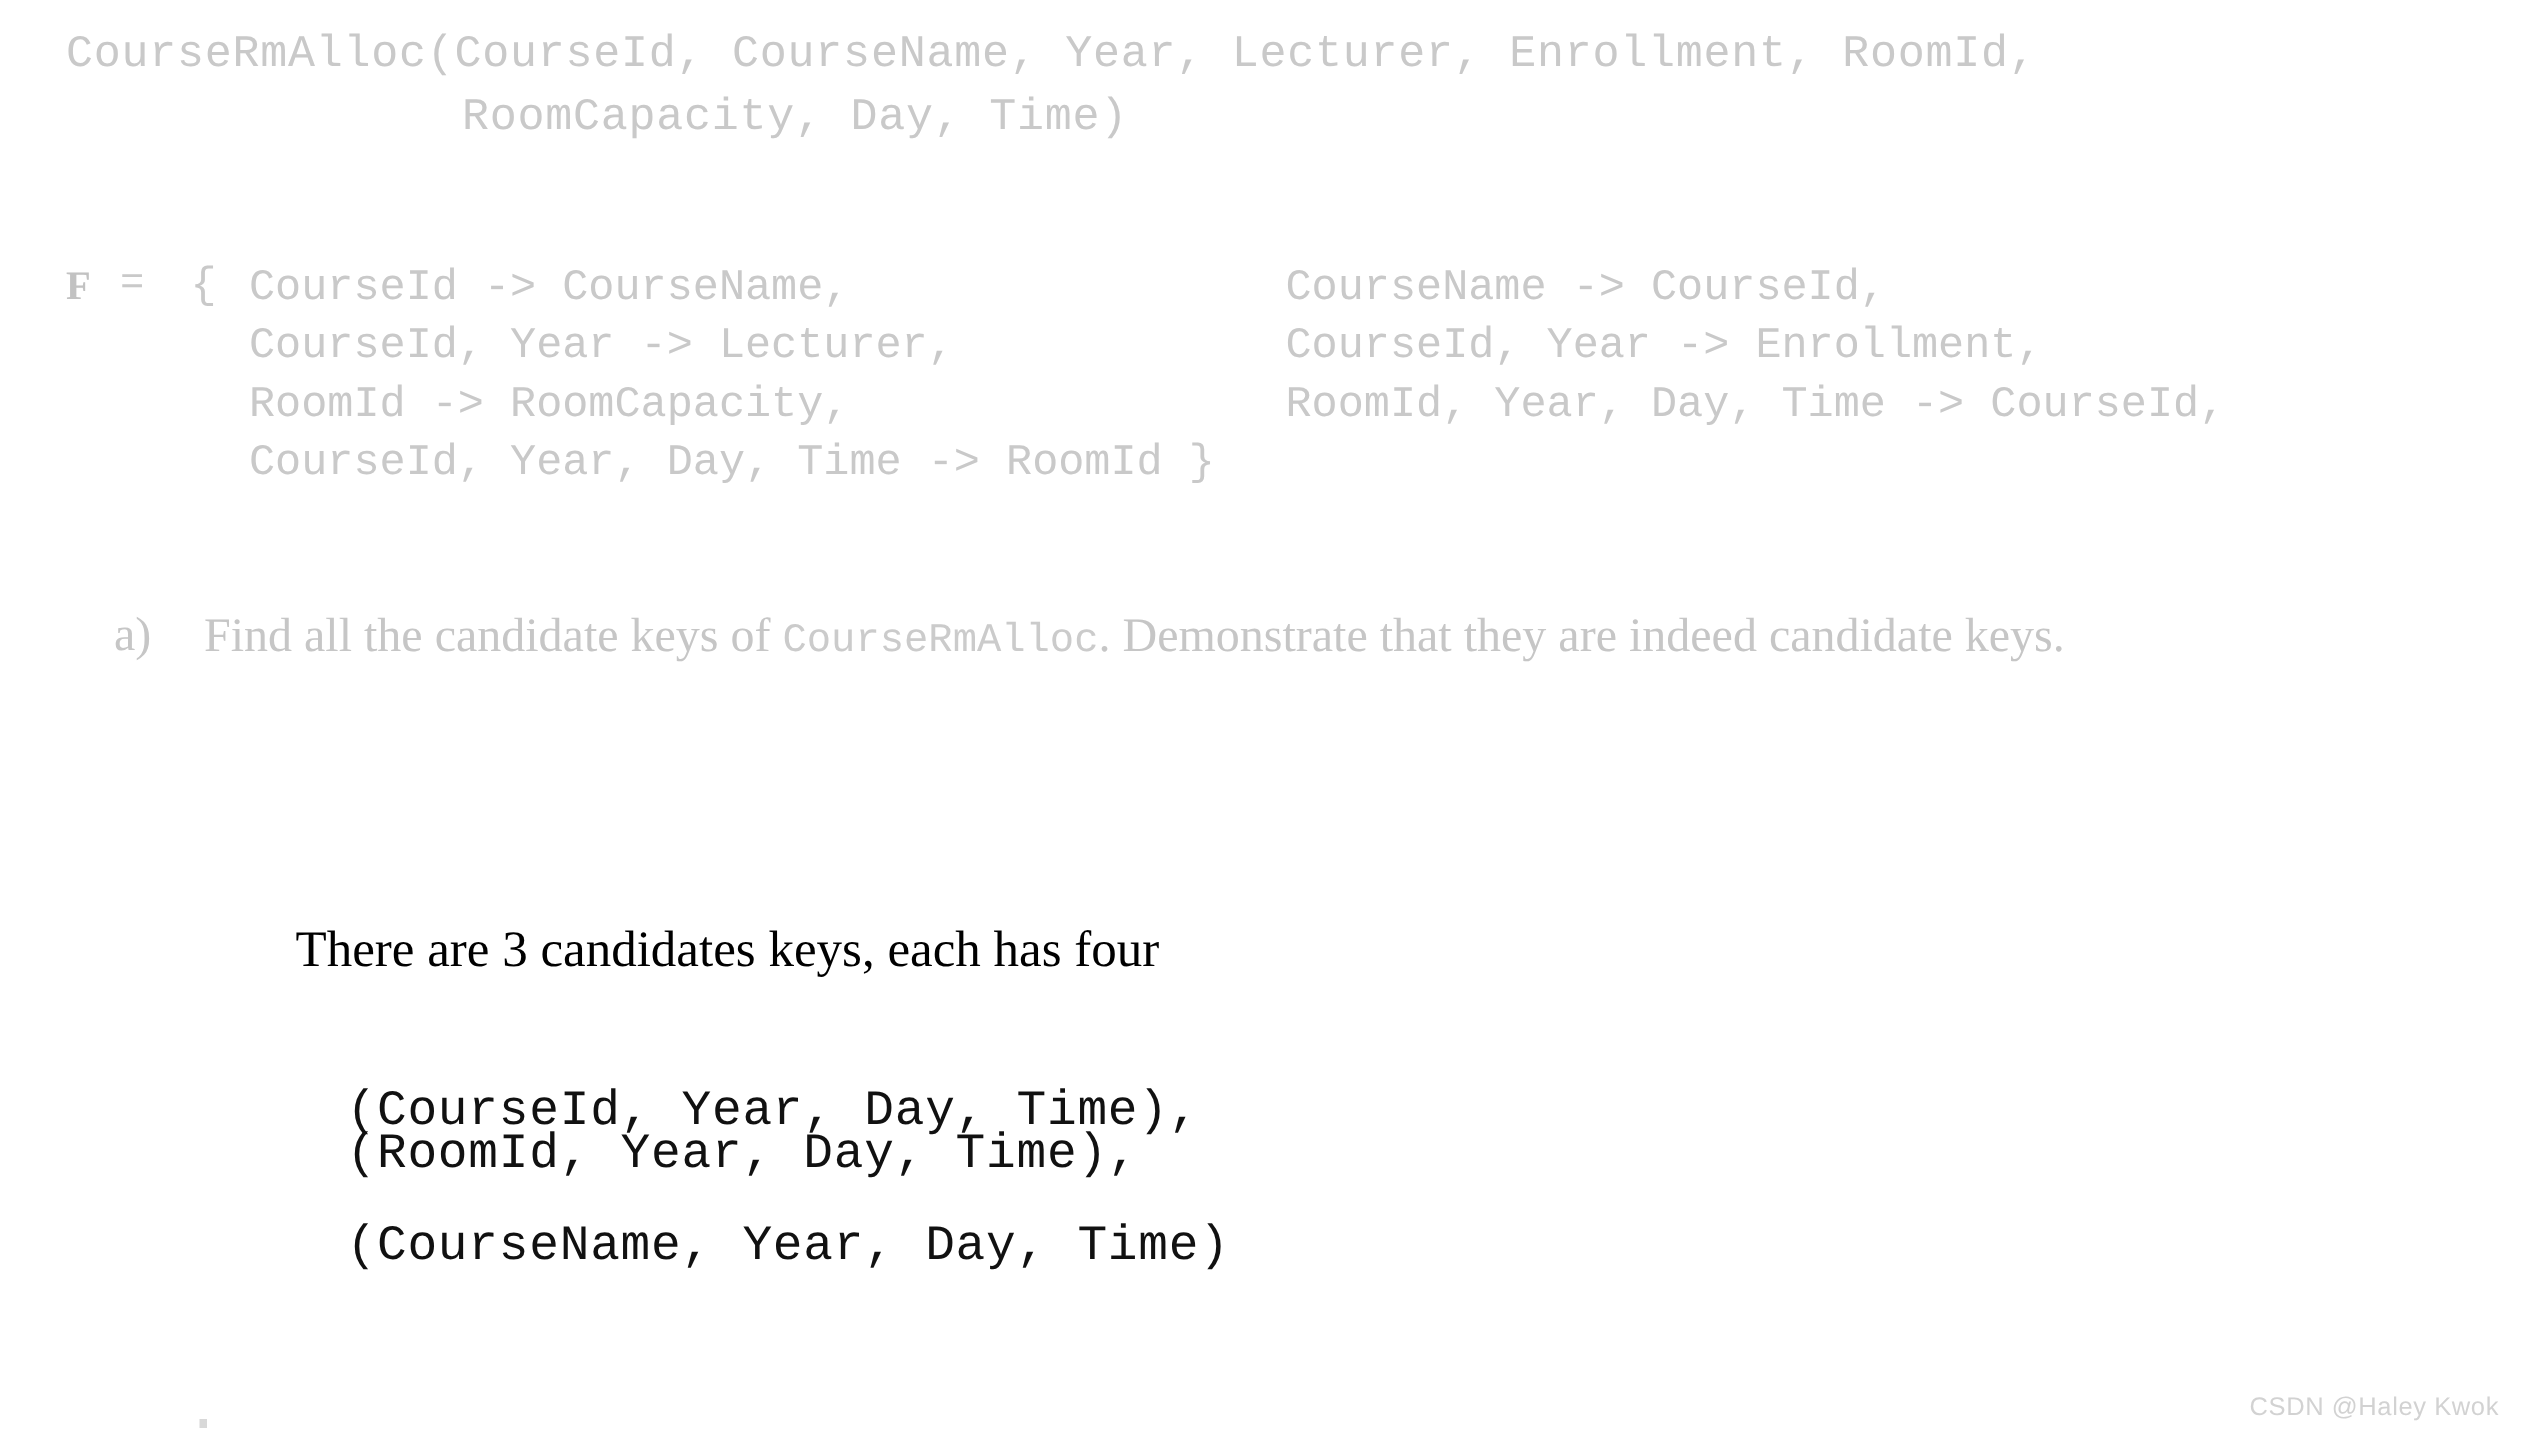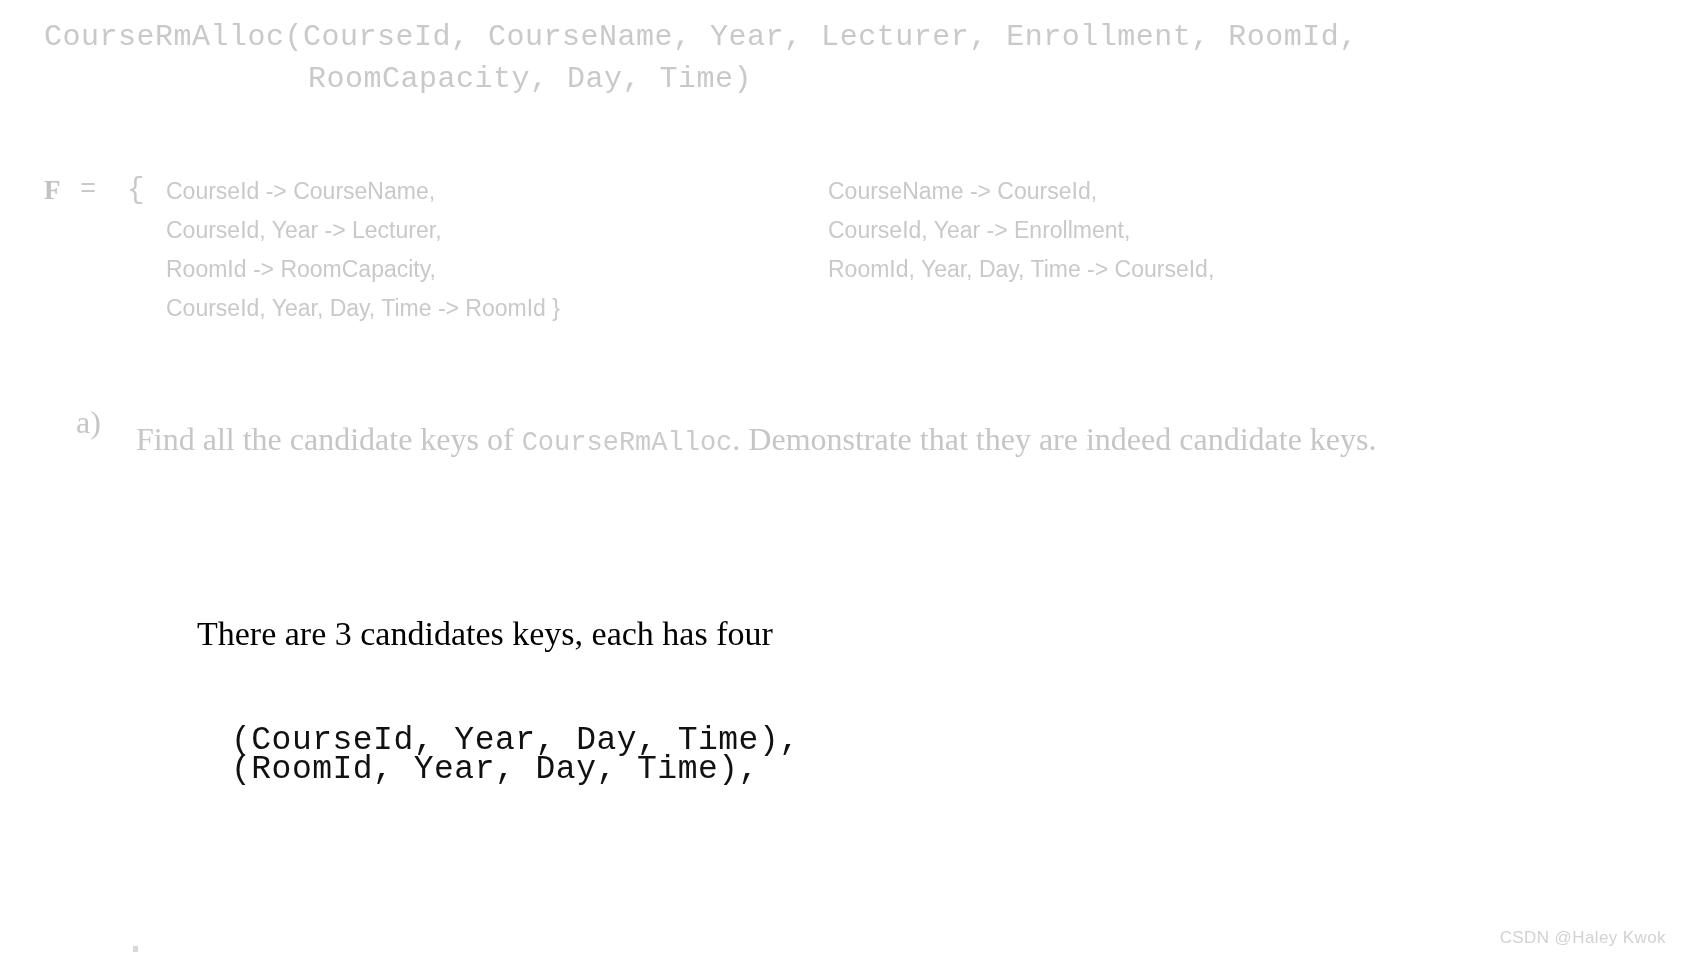--- a/index.html
+++ b/index.html
@@ -72,32 +72,32 @@
   #fd-open-brace {
     position: absolute;
     left: 83px;
     top: 2px;
     font-family: "Liberation Mono", monospace;
     font-size: 29px;
     color: #c9c9c9;
   }
   .fd-col {
     position: absolute;
-    font-family: Liberation Sans, sans-serif;
-    font-size: 23px;
+    font-family: Liberation Mono, monospace;
+    font-size: 29px;
     color: #c9c9c9;
     white-space: pre;
     line-height: 39px;
   }
   #fd-col-left {
     left: 122px;
     top: 0px;
   }
   #fd-col-right {
-    left: 784px;
+    left: 813px;
     top: 0px;
   }
 
   
   #question-a {
     position: absolute;
     left: 76px;
     top: 404px;
     width: 1460px;
   }
@@ -110,21 +110,21 @@
     font-family: "Liberation Serif", serif;
   }
   #question-a-body {
     position: absolute;
     left: 60px;
     top: 0px;
     width: 1400px;
     font-size: 32px;
     color: #c6c6c6;
     font-family: "Liberation Serif", serif;
-    line-height: 70px;
+    line-height: 38px;
   }
   #question-a-body .mono-inline {
     font-family: "Liberation Mono", monospace;
     font-size: 27px;
     color: #cbcbcb;
   }
 
   
   #answer-heading {
     position: absolute;
@@ -211,19 +211,20 @@
     <span id="question-a-marker">a)</span>
     <div id="question-a-body">
       <span>Find all the candidate keys of </span><span class="mono-inline">CourseRmAlloc</span><span>.  Demonstrate that they are indeed candidate keys.</span>
     </div>
   </div>
 
   <div id="answer-heading">There are 3 candidates keys, each has four</div>
 
   <div class="answer-key" id="answer-key-1">(CourseId, Year, Day, Time),</div>
   <div class="answer-key" id="answer-key-2">(RoomId, Year, Day, Time),</div>
+  <div class="answer-key" id="answer-key-3">(CourseName, Year, Day, Time)</div>
 
 
   <div id="stray-mark"></div>
 
   <div id="watermark">CSDN @Haley Kwok</div>
 
 </div>
 
 </body></html>

